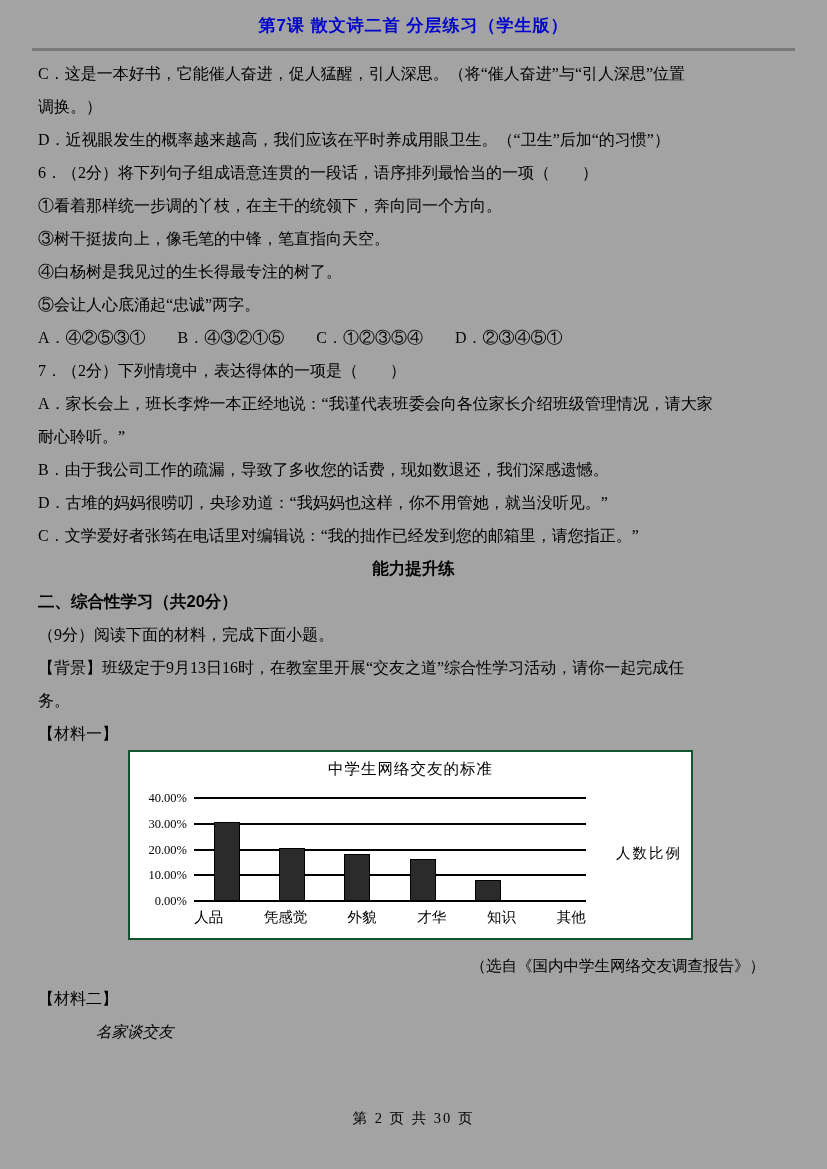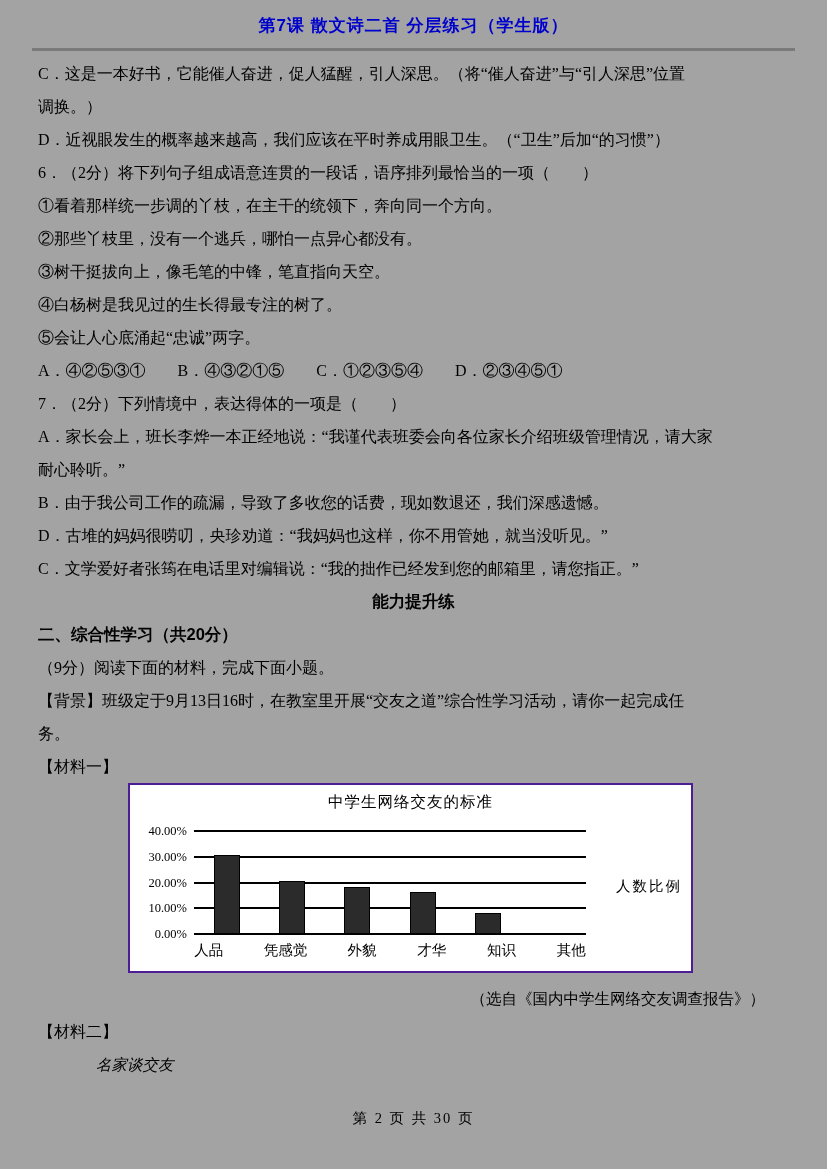--- a/index.html
+++ b/index.html
@@ -24,21 +24,21 @@
   .line{height:33px;line-height:33px;white-space:nowrap;}
   .line.c{text-align:center;font-weight:bold;font-family:"Liberation Sans","DejaVu Sans",sans-serif;font-size:16.5px;}
   .line.b{font-weight:bold;font-family:"Liberation Sans","DejaVu Sans",sans-serif;font-size:16.5px;}
   .line.r{text-align:right;padding-right:24px;font-size:15.5px;}
   .line.k{padding-left:58px;font-style:italic;font-size:15.5px;}
   
   .chart-box{
     position:relative;box-sizing:border-box;
     width:565px;height:190px;
     margin-left:90px;margin-top:0;
-    border:2px solid #4c1d95;background:#fff;padding-left:44px;
+    border:2px solid #14532d;background:#fff;padding-left:44px;
   }
   .chart-title{position:absolute;top:7px;left:0;right:0;text-align:center;font-size:15.5px;letter-spacing:1px;}
   .chart-plot{position:absolute;left:64px;top:46px;width:392px;height:103px;display:flex;}
   .gridline{position:absolute;left:0;right:0;height:2px;background:#000;transform:translateY(50%);z-index:0;}
   .bar-slot{flex:1;position:relative;z-index:1;display:flex;align-items:flex-end;justify-content:center;height:100%;}
   .bar{width:26px;border:1px solid #000;box-sizing:border-box;}
   .chart-yaxis{position:absolute;left:0;top:46px;width:60px;height:103px;}
   .ytick{position:absolute;right:3px;transform:translateY(50%);font-size:12.5px;white-space:nowrap;font-family:"Liberation Serif","DejaVu Serif",serif;}
   .chart-xaxis{position:absolute;left:64px;top:156px;width:392px;display:flex;gap:40px;}
   .xcat{flex:1;text-align:center;font-size:14.5px;white-space:nowrap;}
@@ -58,21 +58,20 @@
     <div class="doc-title">第7课 散文诗二首 分层练习（学生版）</div>
     <div class="header-rule"></div>
   </div>
 
   <div class="doc-main">
     <div class="line">C．这是一本好书，它能催人奋进，促人猛醒，引人深思。（将“催人奋进”与“引人深思”位置</div>
     <div class="line">调换。）</div>
     <div class="line">D．近视眼发生的概率越来越高，我们应该在平时养成用眼卫生。（“卫生”后加“的习惯”）</div>
     <div class="line">6．（2分）将下列句子组成语意连贯的一段话，语序排列最恰当的一项（　　）</div>
     <div class="line">①看着那样统一步调的丫枝，在主干的统领下，奔向同一个方向。</div>
-    <div class="line">②那些丫枝里，没有一个逃兵，哪怕一点异心都没有。</div>
     <div class="line">③树干挺拔向上，像毛笔的中锋，笔直指向天空。</div>
     <div class="line">④白杨树是我见过的生长得最专注的树了。</div>
     <div class="line">⑤会让人心底涌起“忠诚”两字。</div>
     <div class="line">A．④②⑤③①　　B．④③②①⑤　　C．①②③⑤④　　D．②③④⑤①</div>
     <div class="line">7．（2分）下列情境中，表达得体的一项是（　　）</div>
     <div class="line">A．家长会上，班长李烨一本正经地说：“我谨代表班委会向各位家长介绍班级管理情况，请大家</div>
     <div class="line">耐心聆听。”</div>
     <div class="line">B．由于我公司工作的疏漏，导致了多收您的话费，现如数退还，我们深感遗憾。</div>
     <div class="line">D．古堆的妈妈很唠叨，央珍劝道：“我妈妈也这样，你不用管她，就当没听见。”</div>
     <div class="line">C．文学爱好者张筠在电话里对编辑说：“我的拙作已经发到您的邮箱里，请您指正。”</div>

